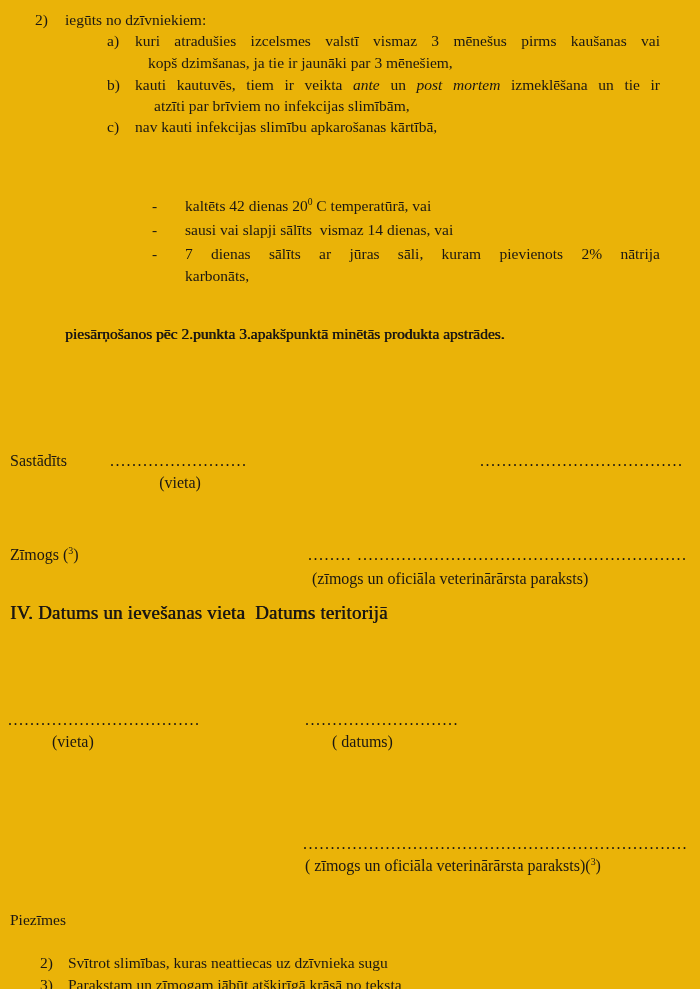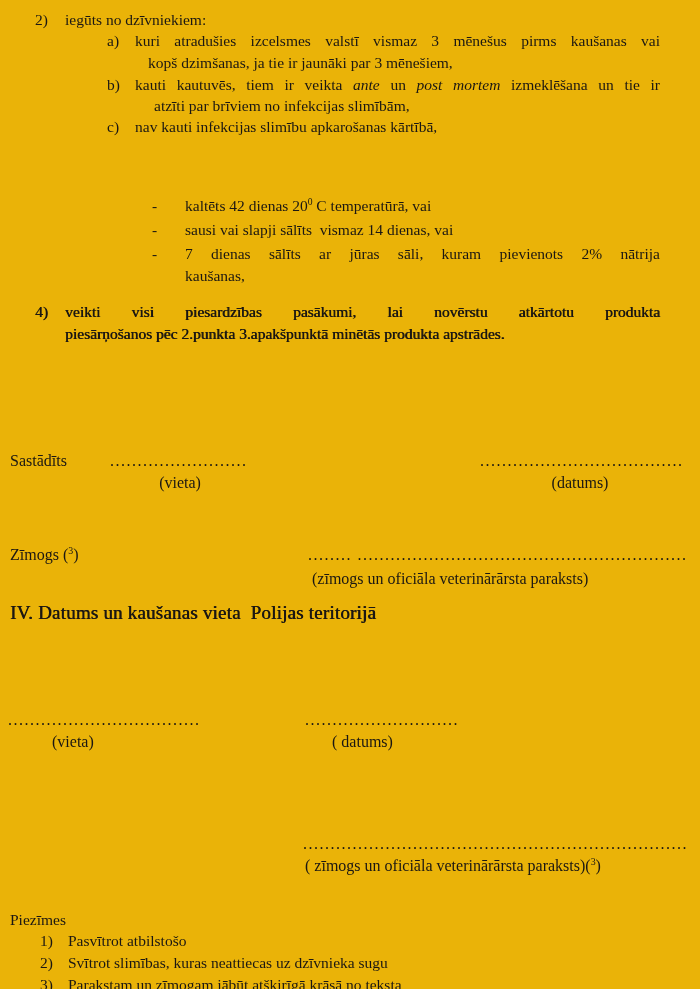--- a/index.html
+++ b/index.html
@@ -40,44 +40,41 @@
 
   <div class="line just" style="left:107px; top:75px; width:553px;"><span class="lbl">b)</span><span>kauti kautuvēs, tiem ir veikta </span><i>ante</i><span> un </span><i>post mortem</i><span> izmeklēšana un tie ir</span></div>
   <div class="line" style="left:135px; top:96px;margin-left:19px;">atzīti par brīviem no infekcijas slimībām,</div>
 
   <div class="line" style="left:107px; top:117px;"><span class="lbl">c)</span><span>nav kauti infekcijas slimību apkarošanas kārtībā,</span></div>
 
 
   <div class="line" style="left:152px; top:196px;"><span class="dash">-</span><span>kaltēts 42 dienas 20</span><sup>0</sup><span> C temperatūrā, vai</span></div>
   <div class="line" style="left:152px; top:220px;"><span class="dash">-</span><span>sausi vai slapji sālīts  vismaz 14 dienas, vai</span></div>
   <div class="line just" style="left:152px; top:244px; width:508px;"><span class="dash">-</span><span>7 dienas sālīts ar jūras sāli, kuram pievienots 2% nātrija</span></div>
-  <div class="line" style="left:185px; top:266px;">kaušanas,</div>
+  <div class="line" style="left:185px; top:266px;">karbonāts,</div>
 
-  <div class="line just hvy" style="left:35px; top:302px; width:625px;"><span class="num">4)</span><span>veikti visi piesardzības pasākumi, lai novērstu atkārtotu produkta</span></div>
   <div class="line hvy" style="left:65px; top:324px;">piesārņošanos pēc 2.punkta 3.apakšpunktā minētās produkta apstrādes.</div>
 
   <div class="line sig" style="left:10px; top:451px;"><span style="display:inline-block; width:100px;">Sastādīts</span><span class="dots">.........................</span></div>
   <div class="line sig cap-center" style="left:110px; top:473px; width:140px;">(vieta)</div>
 
   <div class="line sig dots" style="left:480px; top:451px;">.....................................</div>
-  <div class="line sig cap-center" style="left:480px; top:473px; width:200px;">(datums)</div>
 
   <div class="line sig" style="left:10px; top:545px;"><span>Zīmogs (</span><sup>3</sup><span>)</span></div>
   <div class="line sig dots" style="left:308px; top:545px;">........ ............................................................</div>
   <div class="line sig" style="left:312px; top:569px;">(zīmogs un oficiāla veterinārārsta paraksts)</div>
 
-  <div class="line heading-iv hvy" style="left:10px; top:603px;">IV. Datums un kaušanas vieta  Polijas teritorijā</div>
+  <div class="line heading-iv hvy" style="left:10px; top:603px;">IV. Datums un ievešanas vieta  Datums teritorijā</div>
 
   <div class="line sig dots" style="left:8px; top:710px;">...................................</div>
   <div class="line sig" style="left:52px; top:732px;">(vieta)</div>
 
   <div class="line sig dots" style="left:305px; top:710px;">............................</div>
   <div class="line sig" style="left:332px; top:732px;">( datums)</div>
 
   <div class="line sig dots" style="left:303px; top:834px;">......................................................................</div>
   <div class="line sig" style="left:305px; top:856px;"><span>( zīmogs un oficiāla veterinārārsta paraksts)(</span><sup>3</sup><span>)</span></div>
 
   <div class="line" style="left:10px; top:910px;">Piezīmes</div>
-  <div class="line" style="left:40px; top:931px;"><span class="lbl">1)</span><span>Pasvītrot atbilstošo</span></div>
   <div class="line" style="left:40px; top:953px;"><span class="lbl">2)</span><span>Svītrot slimības, kuras neattiecas uz dzīvnieka sugu</span></div>
   <div class="line" style="left:40px; top:975px;"><span class="lbl">3)</span><span>Parakstam un zīmogam jābūt atšķirīgā krāsā no teksta</span></div>
 
 </div>
 
 </body></html>

